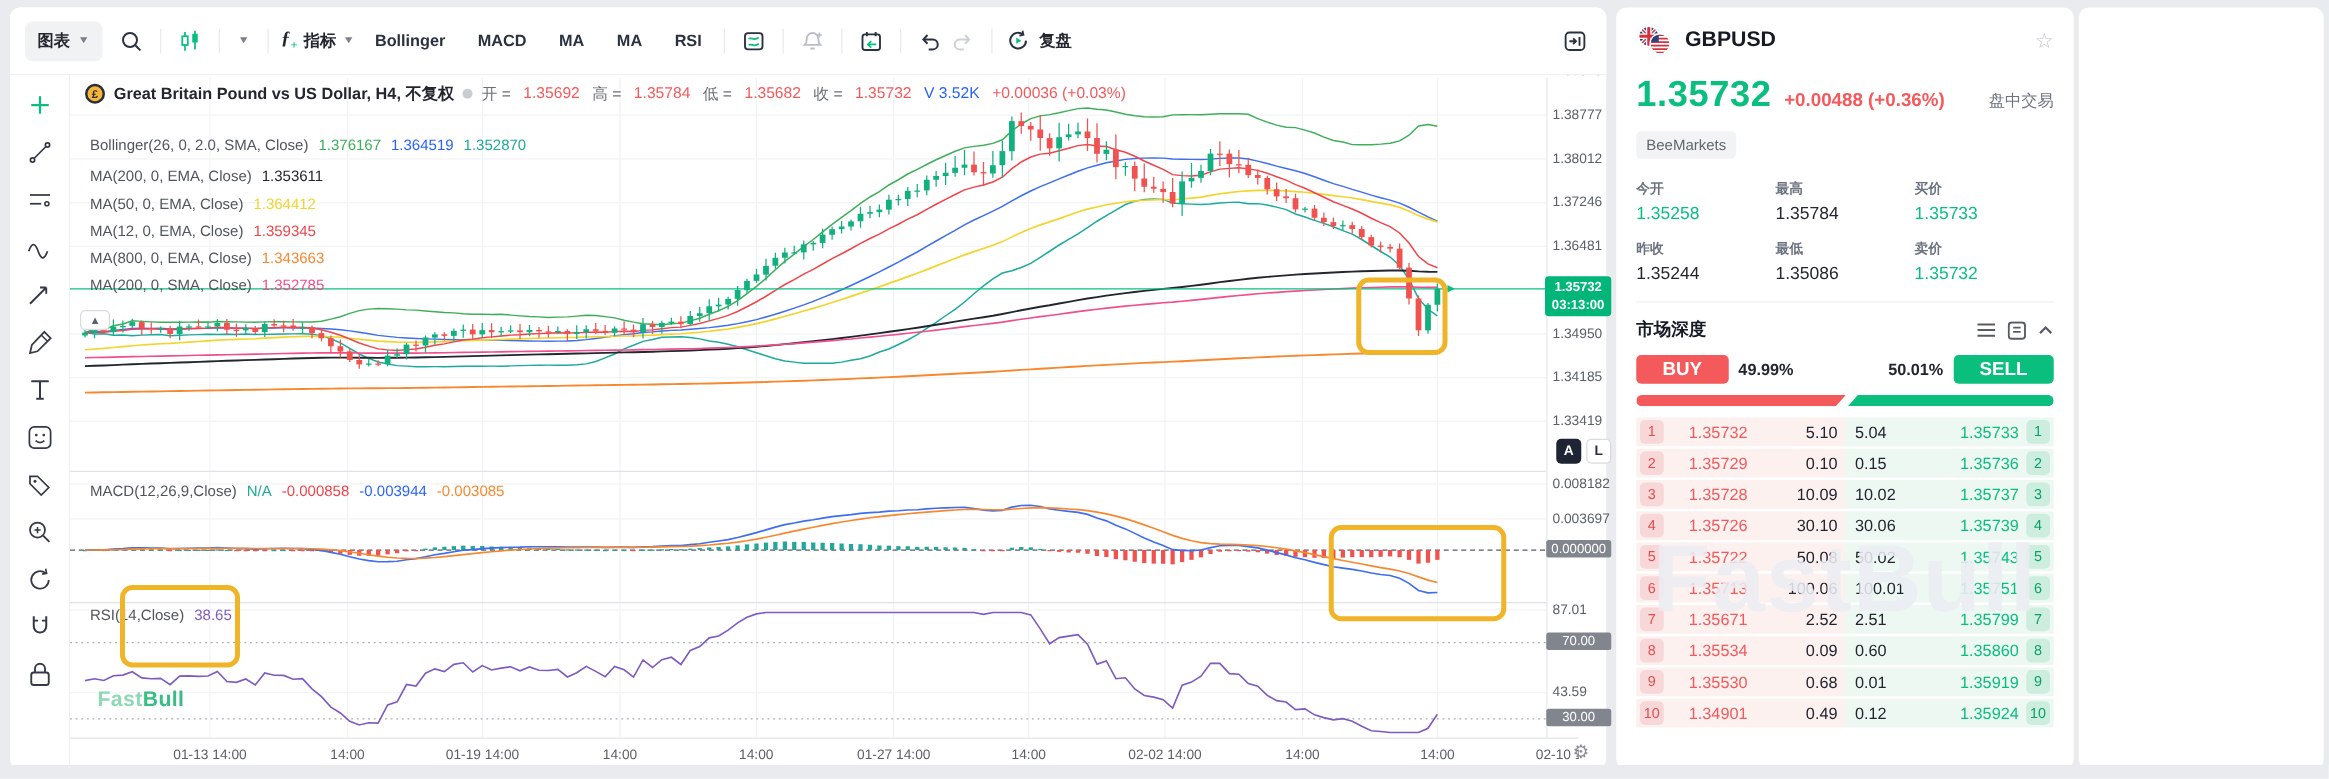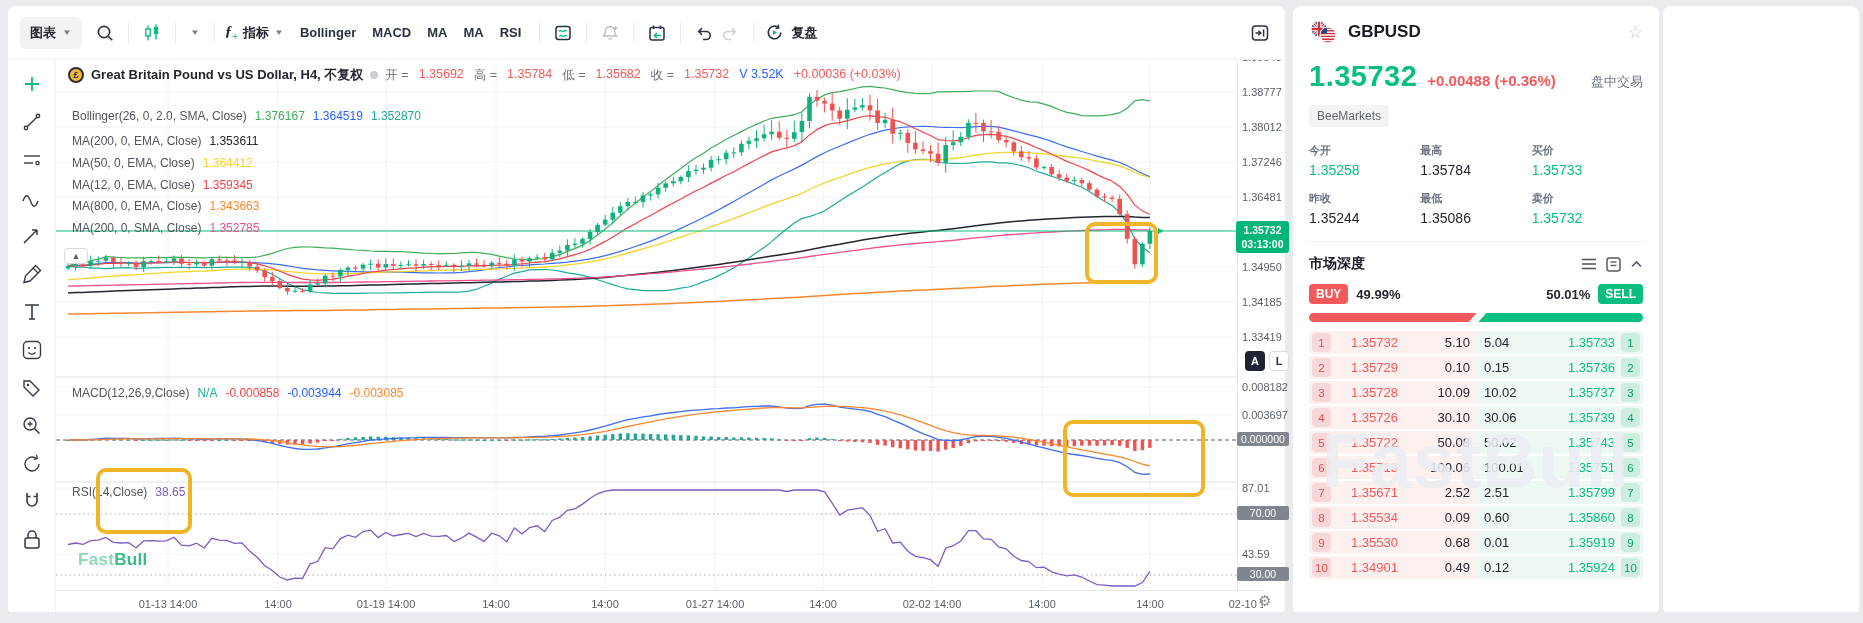--- a/index.html
+++ b/index.html
@@ -77,21 +77,21 @@
   #q-session { margin-left:auto; font-size:13px; color:#6b7280; }
   #q-badge { display:inline-block; margin-top:12px; background:#f2f3f5; color:#61666f; font-size:12px; border-radius:4px; padding:4px 8px; }
   #q-stats { display:grid; grid-template-columns:1fr 1fr 1fr; row-gap:13px; margin-top:16px; }
   .stat-k { font-size:11px; color:#6b7280; margin-bottom:4px;font-weight:bold; }
   .stat-v { font-size:14px; color:#23262f; }
   #q-divider { height:1px; background:#eef0f2; margin-top:15px; }
   #depth-head { display:flex; align-items:center; margin-top:13px; }
   #depth-title { font-size:14px; font-weight:700; color:#161a25; }
   #depth-icons { margin-left:auto; display:flex; align-items:center; gap:9px; color:#565b66; }
   #bs-row { display:flex; align-items:center; margin-top:11px; font-size:13px; font-weight:700; color:#23262f; }
-  .pill { color:#fff; font-size:12px; font-weight:700; border-radius:4px; padding:3px 7px; }
+  .pill { color:#fff; font-size:15px; font-weight:700; border-radius:4px; padding:3px 21px; }
   #buy-pill { background:#f4595c; margin-right:8px; }
   #sell-pill { background:#0abf7e; margin-left:8px; }
   #bs-right { margin-left:auto; display:flex; align-items:center; }
   #bs-bar { position:relative; height:9px; margin-top:9px; }
   #bs-bar .red { position:absolute; left:0; top:0; height:100%; width:50.2%; background:#f4595c; border-radius:5px 0 0 5px;
                  clip-path:polygon(0 0,100% 0,calc(100% - 8px) 100%,0 100%); }
   #bs-bar .grn { position:absolute; right:0; top:0; height:100%; width:49.3%; background:#0abf7e; border-radius:0 5px 5px 0;
                  clip-path:polygon(8px 0,100% 0,100% 100%,0 100%); }
   #depth-table { margin-top:9px; position:relative; }
   .d-row { display:grid; grid-template-columns:22px 88px 1fr 12px 1fr 88px 22px; align-items:center; height:23px; margin-bottom:2px;
@@ -136,21 +136,21 @@
         </svg>
     </div>
     <div class="tb-div"></div>
     <span class="chev" style="margin:0 4px;">▼</span>
     <div class="tb-div"></div>
     <div style="display:flex;align-items:center;gap:5px;cursor:pointer;">
       <span class="fx">ƒ<sub>+</sub></span>
       <span style="font-size:13px;font-weight:600;color:#23262f;">指标</span>
       <span class="chev">▼</span>
     </div>
-    <div id="ind-group" style="display:flex;align-items:center;gap:0;margin-left:8px;">
+    <div id="ind-group" style="display:flex;align-items:center;gap:10px;margin-left:8px;">
         <span class="ind-btn">Bollinger</span>
         <span class="ind-btn">MACD</span>
         <span class="ind-btn">MA</span>
         <span class="ind-btn">MA</span>
         <span class="ind-btn">RSI</span>
       </div>
     <div class="tb-div"></div>
     <div class="tb-icon">
       <svg width="20" height="20">
           <rect x="3" y="3.5" width="14" height="13" rx="2.5" fill="none" stroke="#2a3140" stroke-width="1.5"></rect>

